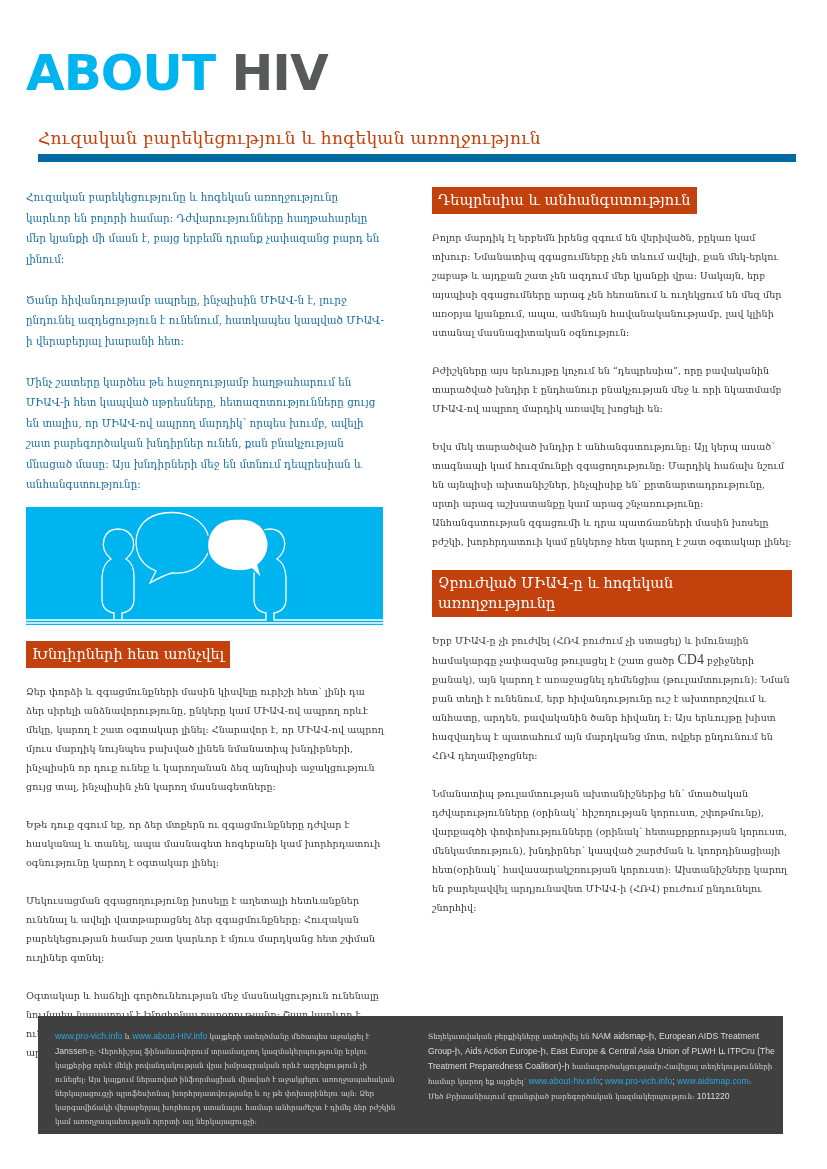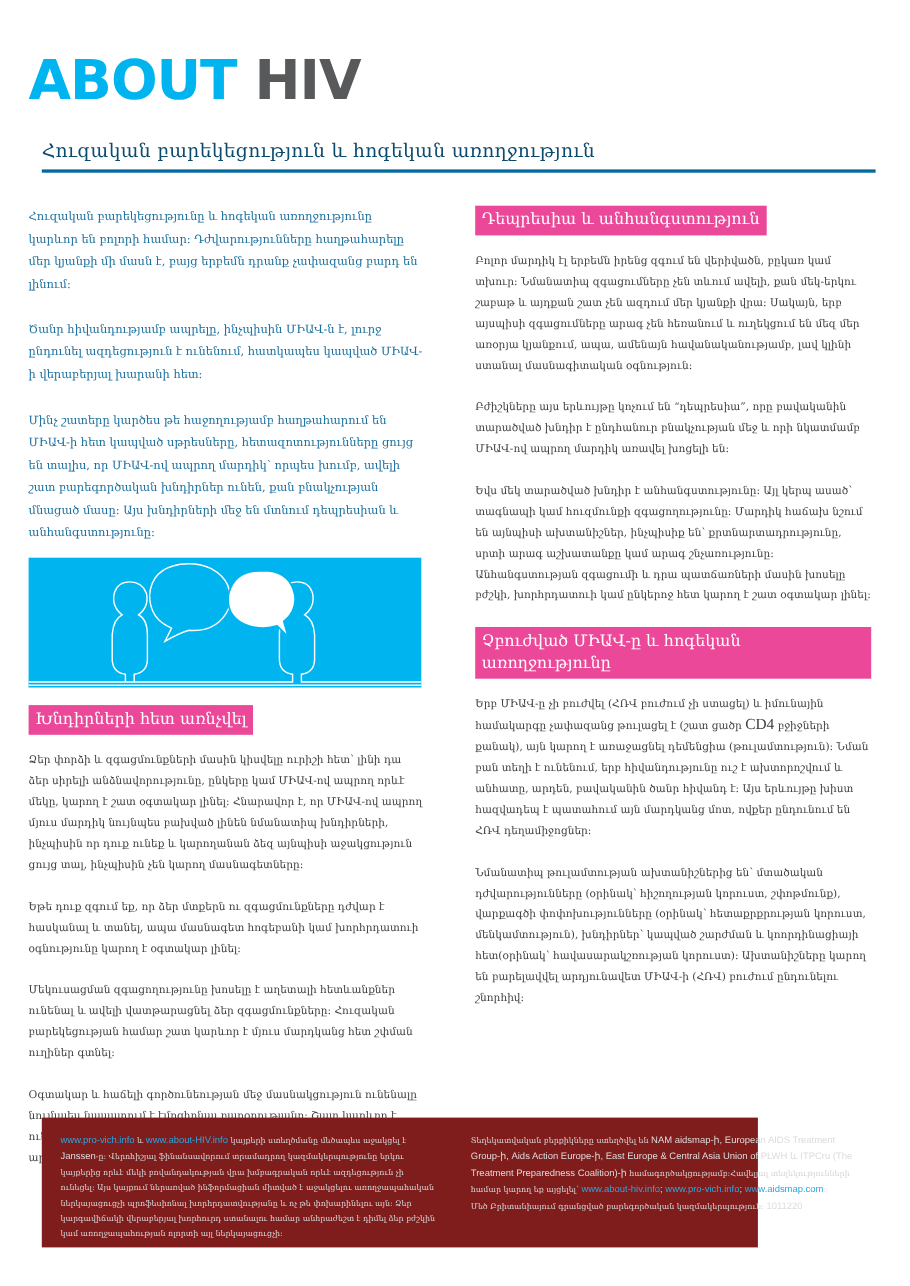--- a/index.html
+++ b/index.html
@@ -3,31 +3,31 @@
 <meta charset="utf-8">
 <style>
   html, body { margin:0; padding:0; background:#ffffff; }
   body { width:827px; height:1169px; position:relative; overflow:hidden;
          font-family:"DejaVu Serif", serif; color:#3d3d3d; }
   .title { position:absolute; left:26px; top:44px; font-family:"DejaVu Sans", sans-serif;
            font-weight:bold; font-size:50px; letter-spacing:-1px; line-height:58px; }
   .title .a { color:#00b4f0; }
   .title .b { color:#58595b; }
   .subtitle { position:absolute; left:38px; top:128px; width:758px; font-size:17px;
-              color:#0c4a6e; padding-bottom:6px; border-bottom:3px solid #0369a1; letter-spacing:0.3px; }
+              color:#c2410c; padding-bottom:6px; border-bottom:8px solid #0369a1; letter-spacing:0.3px; }
   .col { position:absolute; font-size:9.6px; line-height:19px; }
   .col p { margin:0 0 19px 0; }
   .col-left { left:26px; top:187px; width:358px; }
   .col-right { left:432px; top:187px; width:360px; }
   .blue-text p { color:#1a6f9e; font-size:10.4px; line-height:20.5px; margin-bottom:20.5px; }
-  .section-head { display:inline-block; background:#ec4899; color:#ffffff; font-size:14.5px;
+  .section-head { display:inline-block; background:#c2410c; color:#ffffff; font-size:14.5px;
                   padding:3px 6px 4px 6px; margin:0 0 14px 0; line-height:20px; }
   .illus { width:357px; height:118px; background:#00b4f0; margin:-8px 0 16px 0; position:relative; }
   .illus svg { position:absolute; left:0; top:0; }
-  .footer { position:absolute; left:38px; top:1016px; width:651px; height:118px; background:#7f1d1d;
+  .footer { position:absolute; left:38px; top:1016px; width:745px; height:118px; background:#404040;
             color:#d6d6d6; font-size:7.2px; line-height:14px; }
   .footer .fl { position:absolute; left:17px; top:13px; width:345px; }
   .footer .fr { position:absolute; left:390px; top:13px; width:350px; }
   .footer .link { color:#2aa6e0; font-family:"Liberation Sans", sans-serif; font-size:8.6px; }
   .footer .latin { font-family:"Liberation Sans", sans-serif; font-size:8.6px; color:#dcdcdc; }
   .sans { font-family:Liberation Serif, serif; font-size:14px; }
 </style>
 </head>
 <body>
 

